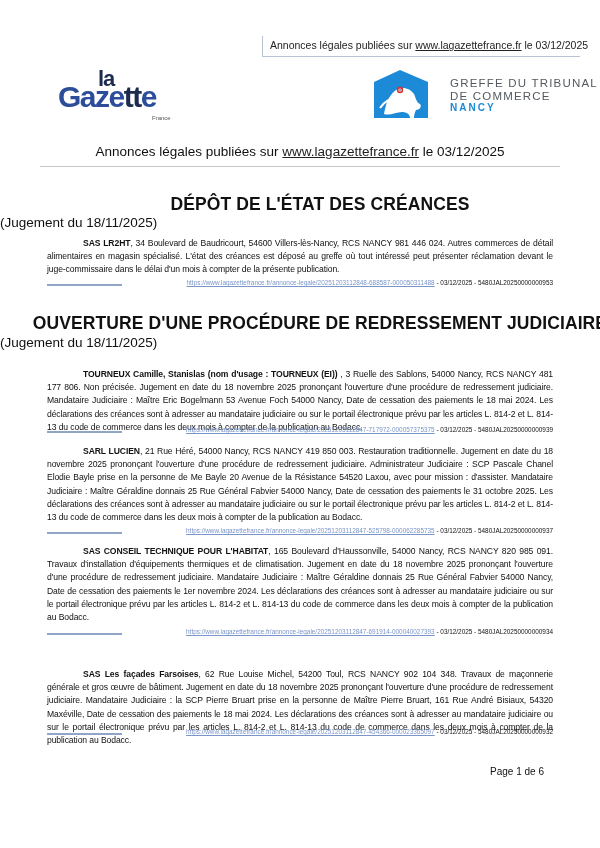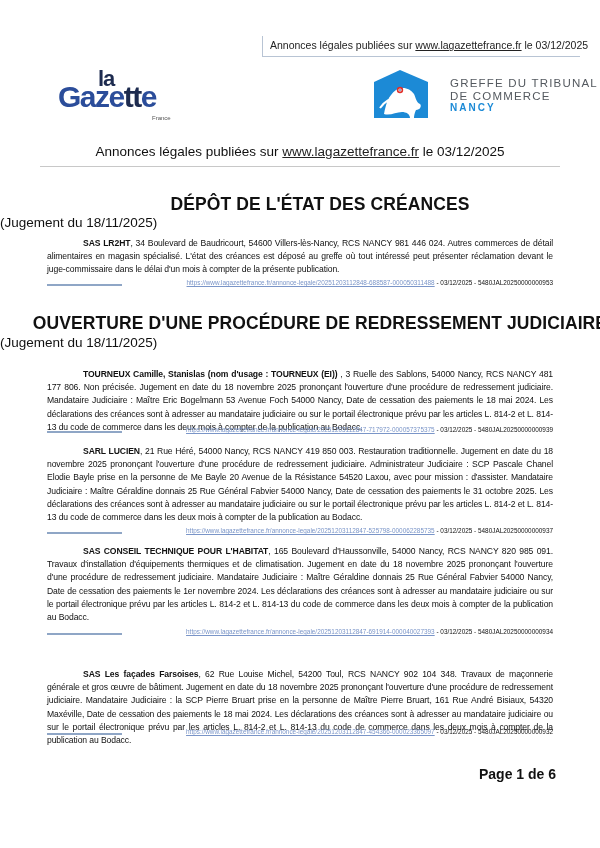--- a/index.html
+++ b/index.html
@@ -64,21 +64,21 @@
       position: absolute; left: 47px; width: 506px; height: 12px;
       font-size: 6.4px; line-height: 12px; white-space: nowrap;
     }
     .ref-line .bar {
       position: absolute; left: 0; top: 7px; width: 75px; height: 2px; background: #8fa6c6;
     }
     .ref-line .refs { position: absolute; right: 0; top: 0; color: #111; }
     .ref-line .refs a { color: #7a95c8; text-decoration: underline; }
 
     .page-num {
-      position: absolute; right: 44px; top: 766px; font-size: 14px; font-weight: bold; color: #111;
+      position: absolute; right: 56px; top: 766px; font-size: 10px; font-weight: normal; color: #111;
     }
   </style>
 </head>
 <body>
 
 <div class="top-header">
   <span>Annonces légales publiées sur </span><a>www.lagazettefrance.fr</a><span> le 03/12/2025</span>
 </div>
 
 <div class="logo-gazette">

